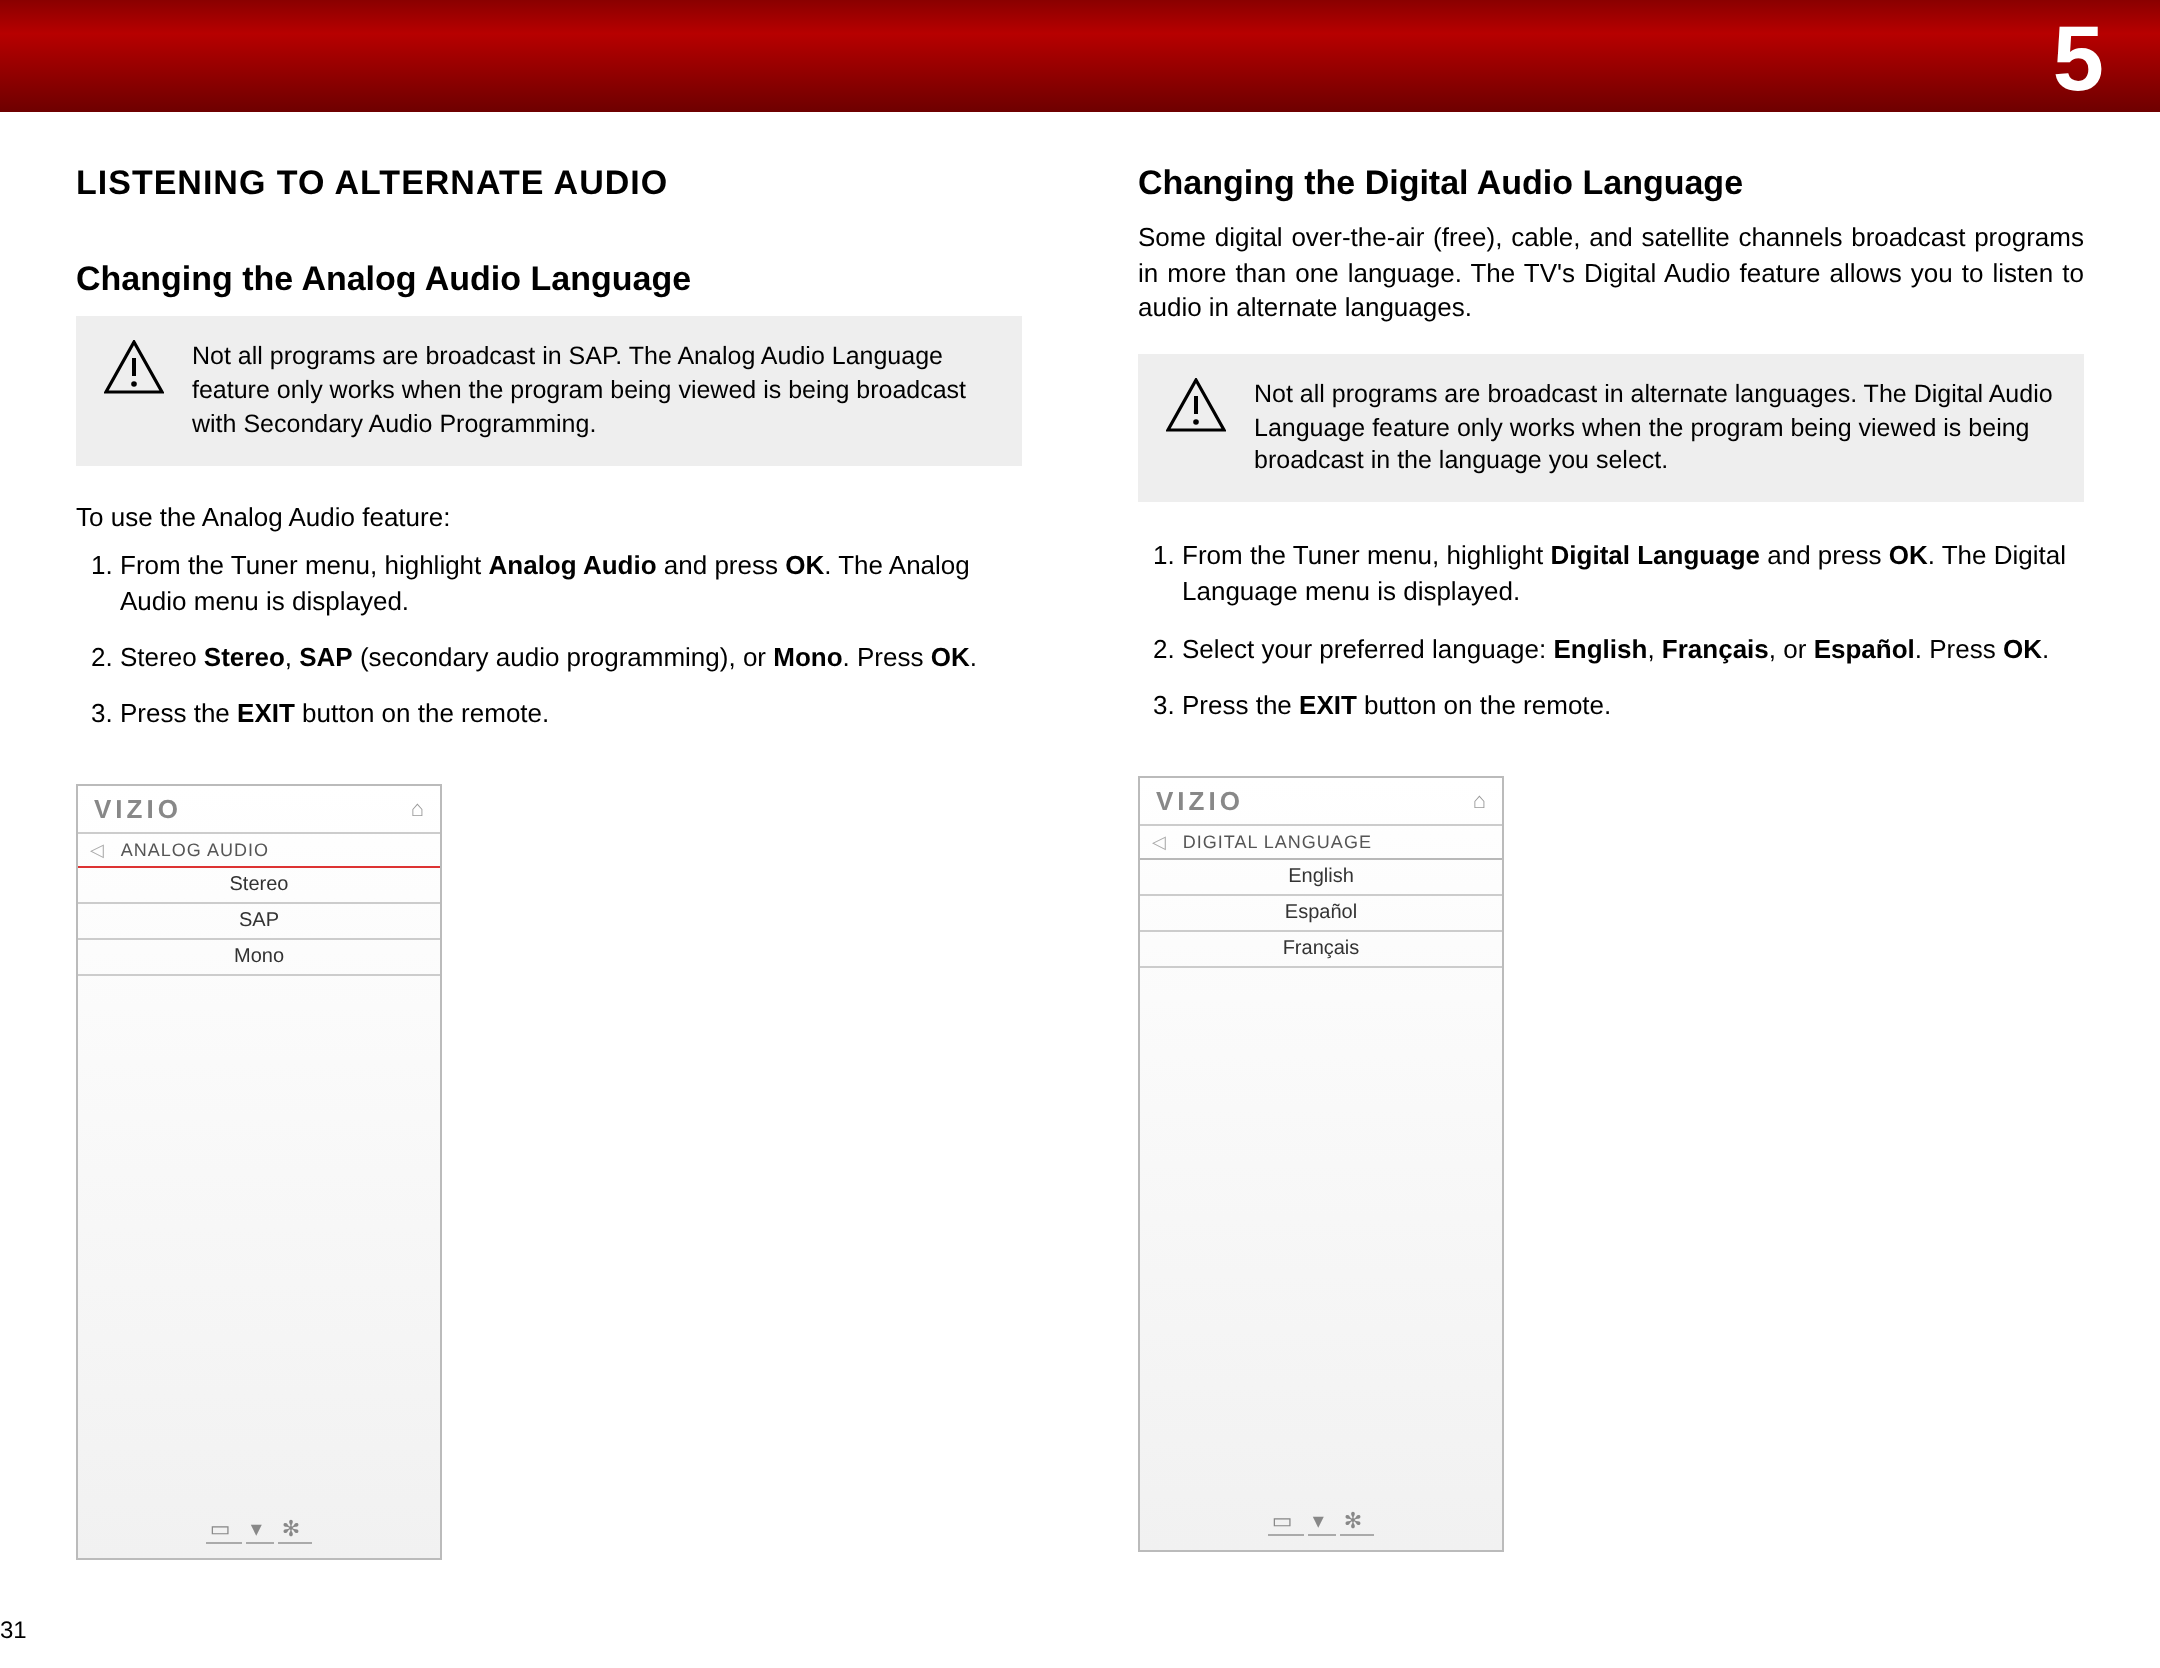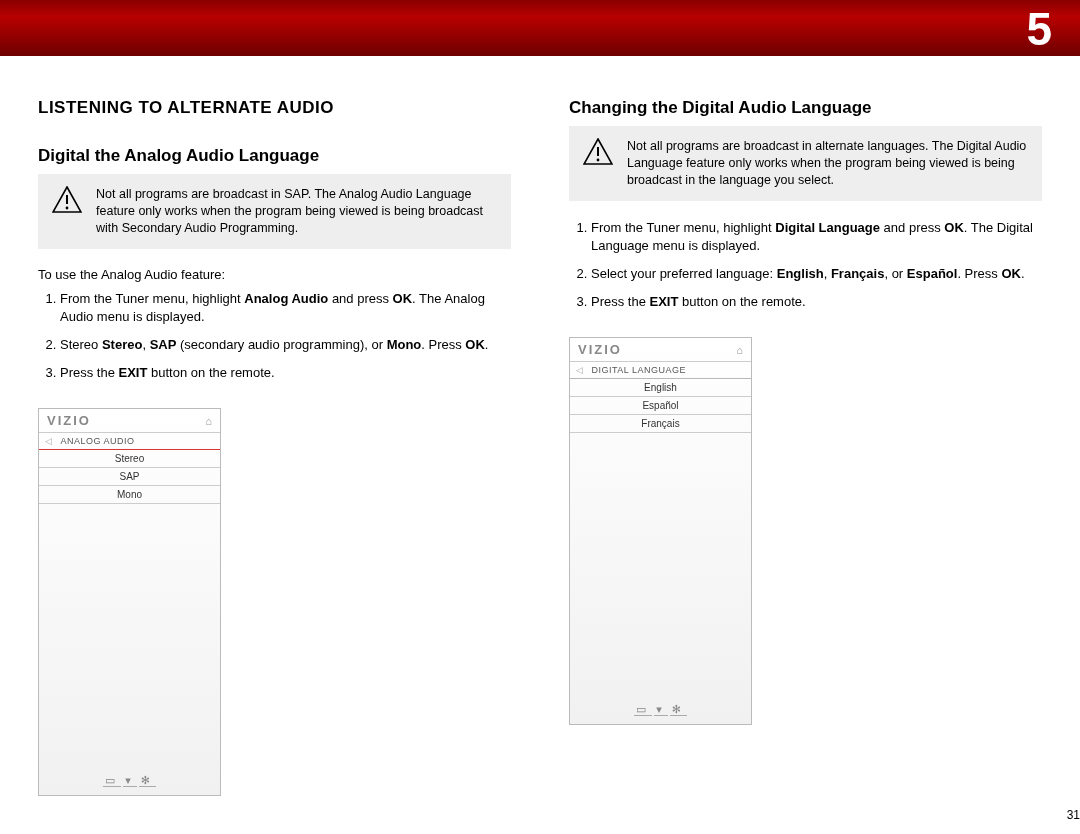--- a/index.html
+++ b/index.html
@@ -21,21 +21,21 @@
     position: absolute;
     right: 28px;
     top: 2px;
     font-size: 46px;
     font-weight: bold;
     color: #fff;
     font-family: Arial, sans-serif;
   }
   .page-body {
     display: flex;
-    padding: 42px 38px 0 38px;
+    padding: 26px 38px 0 38px;
     gap: 58px;
   }
   .col {
     flex: 1;
     min-width: 0;
   }
   h1.section-title {
     font-size: 17px;
     font-weight: bold;
     letter-spacing: 0.5px;
@@ -125,36 +125,36 @@
     text-align:center;
     color:#888;
     font-size:11px;
     letter-spacing: 4px;
   }
   .menu-footer span { border-bottom:1px solid #aaa; padding:0 2px; margin:0 1px;}
   .page-num {
     position:absolute;
     bottom: 12px;
     left:0; right:0;
-    text-align:right;
+    text-align:left;
     font-size: 12px;
   }
 </style>
 </head>
 <body>
 
 <div class="top-banner">
   <div class="chapter-num">5</div>
 </div>
 
 <div class="page-body">
 
   <div class="col">
     <h1 class="section-title">LISTENING TO ALTERNATE AUDIO</h1>
-    <h2 class="sub-title">Digital the Analog Audio Language</h2>
+    <h2 class="sub-title">Changing the Analog Audio Language</h2>
 
     <div class="note-box">
       <div class="warn-icon">
         <svg width="30" height="27" viewBox="0 0 30 27">
           <polygon points="15,1 29,26 1,26" fill="none" stroke="#000" stroke-width="1.6"></polygon>
           <line x1="15" y1="9" x2="15" y2="18" stroke="#000" stroke-width="2"></line>
           <circle cx="15" cy="22" r="1.4" fill="#000"></circle>
         </svg>
       </div>
       <div class="note-text">Not all programs are broadcast in SAP. The Analog Audio Language feature only works when the program being viewed is being broadcast with Secondary Audio Programming.</div>
@@ -189,20 +189,21 @@
         <div class="menu-item">Mono</div>
         <div class="menu-footer">
           <span>▭</span><span>▾</span><span>✻</span>
         </div>
       </div>
     </div>
   </div>
 
   <div class="col">
     <h2 class="sub-title">Changing the Digital Audio Language</h2>
+    <p class="body-text">Some digital over-the-air (free), cable, and satellite channels broadcast programs in more than one language. The TV's Digital Audio feature allows you to listen to audio in alternate languages.</p>
 
     <div class="note-box">
       <div class="warn-icon">
         <svg width="30" height="27" viewBox="0 0 30 27">
           <polygon points="15,1 29,26 1,26" fill="none" stroke="#000" stroke-width="1.6"></polygon>
           <line x1="15" y1="9" x2="15" y2="18" stroke="#000" stroke-width="2"></line>
           <circle cx="15" cy="22" r="1.4" fill="#000"></circle>
         </svg>
       </div>
       <div class="note-text">Not all programs are broadcast in alternate languages. The Digital Audio Language feature only works when the program being viewed is being broadcast in the language you select.</div>

